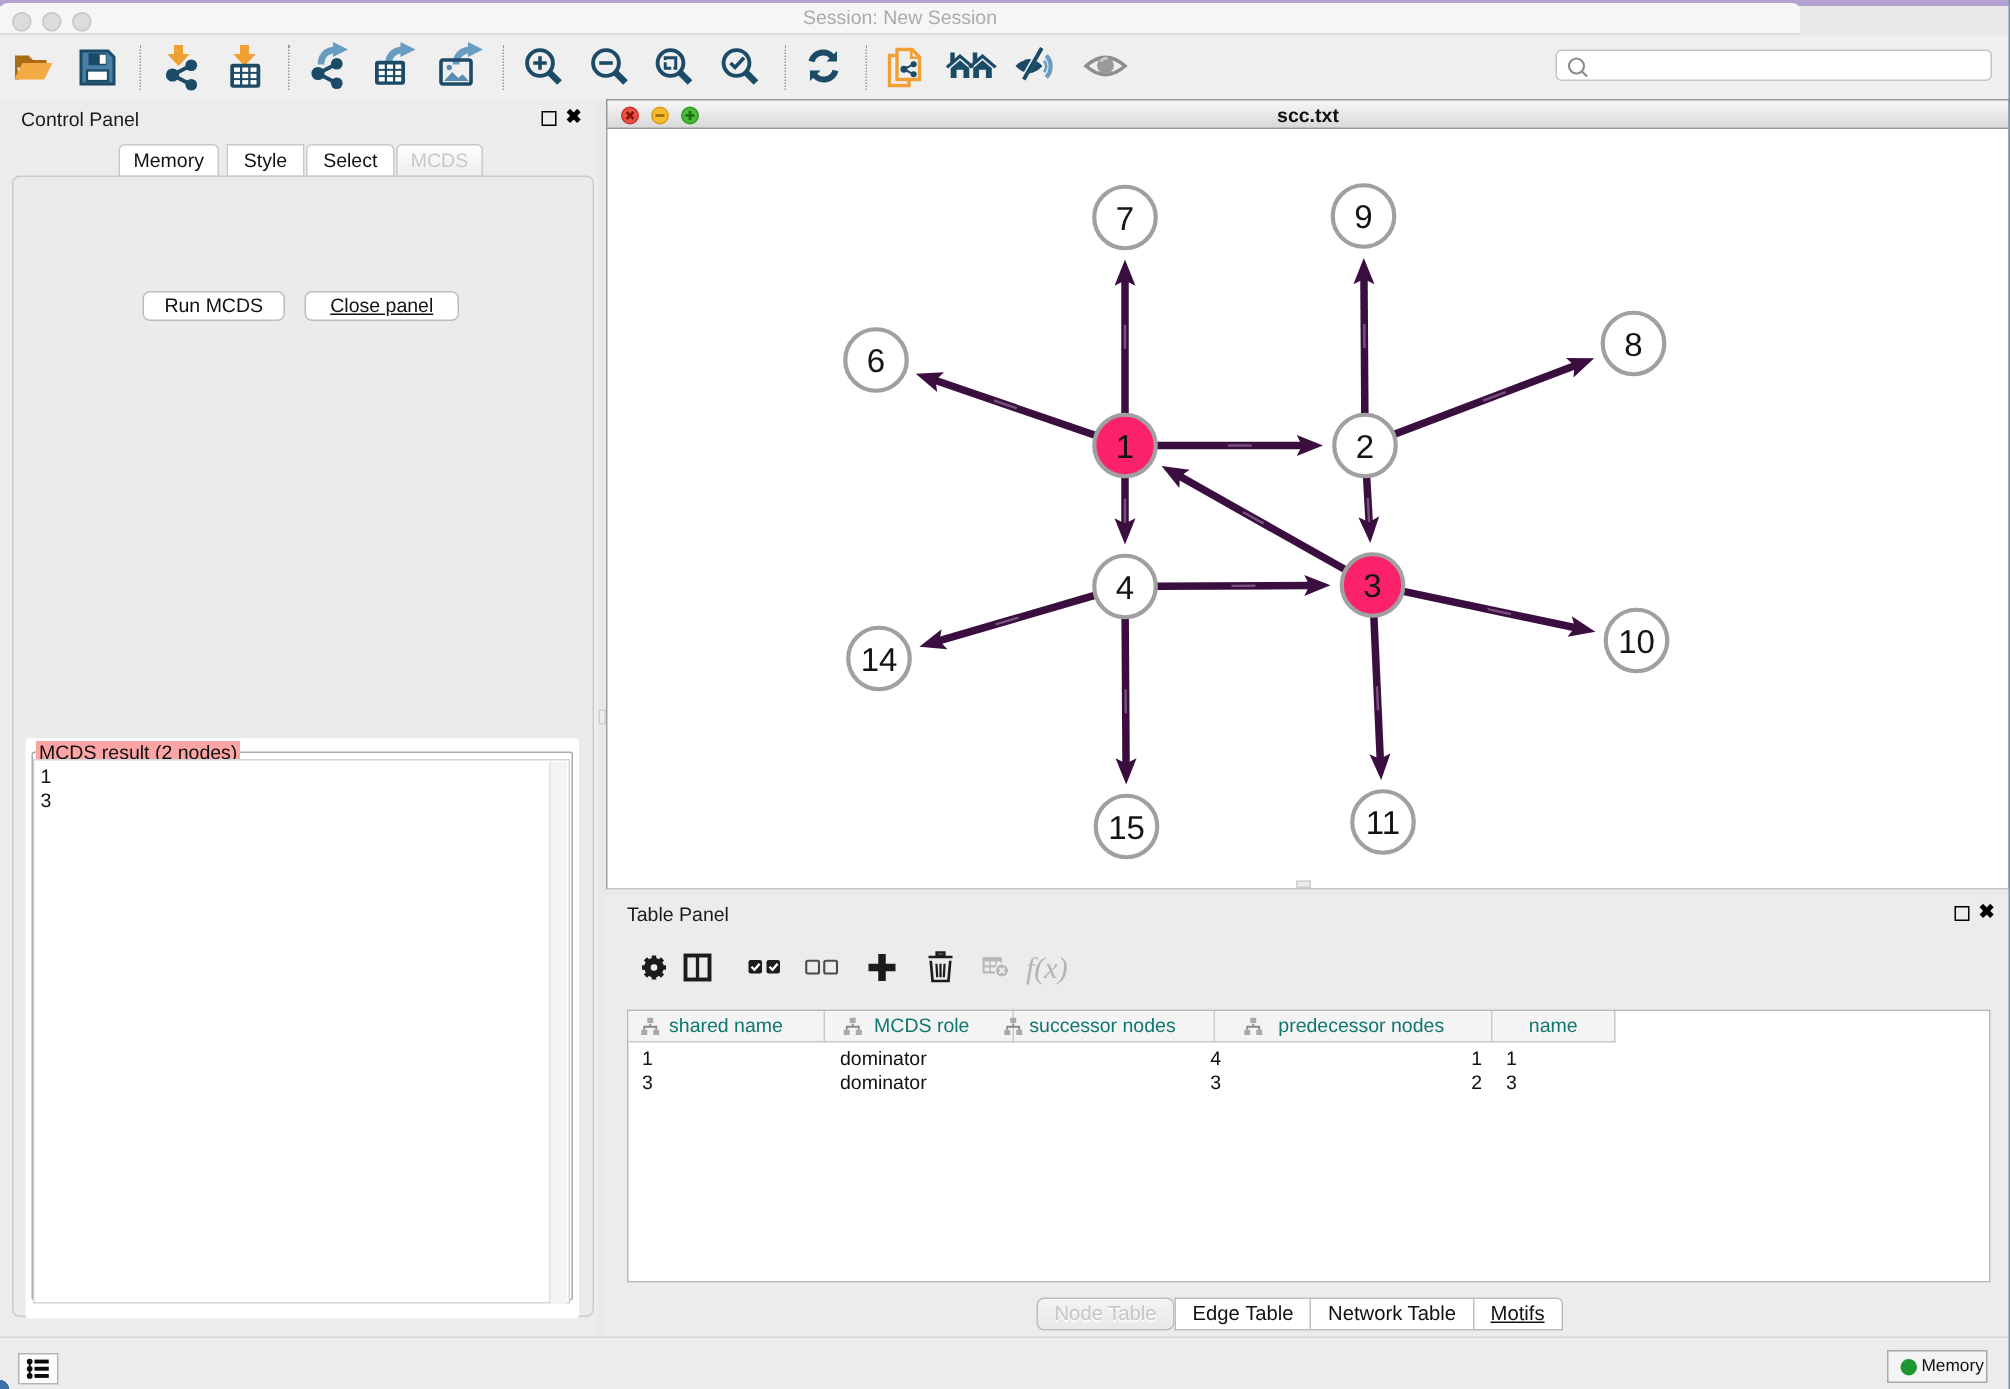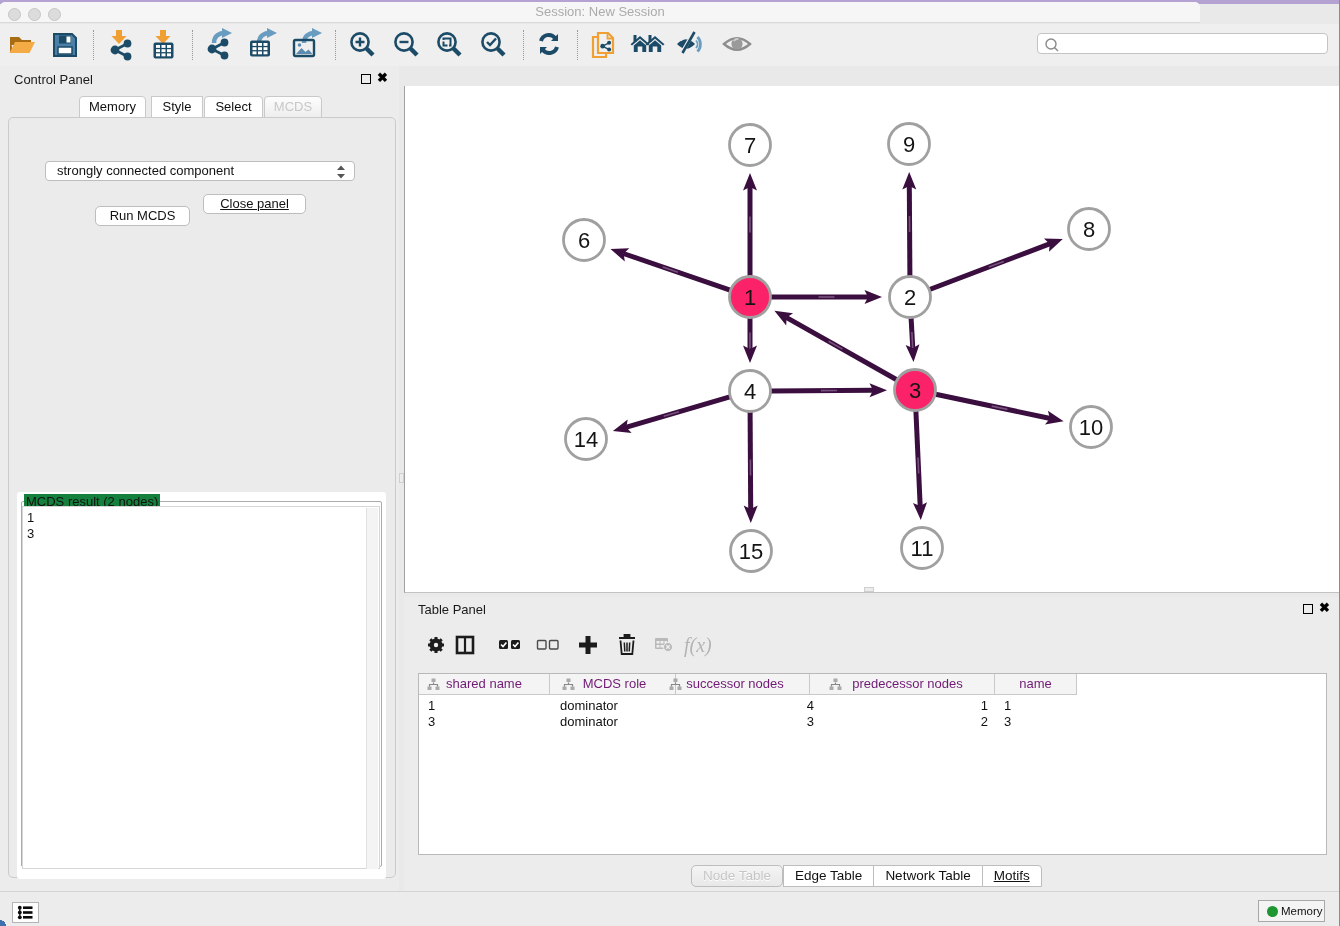--- a/index.html
+++ b/index.html
@@ -24,35 +24,35 @@
 #cptabs { position:absolute; left:79px; top:30px; height:22px; display:flex; gap:1px; font-size:13px; }
 #cptabs .tab { background:#fff; border:1px solid #c9c9c9; line-height:20px; color:#111; text-align:center; }
 #cptabs .tab.first { border-radius:4px 4px 0 0; margin-right:4px; }
 #cptabs .tab.mcds { background:linear-gradient(#fdfdfd,#eeeeee); color:#c8c8c8; border:1px solid #c9c9c9; border-radius:4px 4px 0 0; }
 #cpbody { position:absolute; left:8px; top:51px; width:388px; height:761px; border:1.5px solid #cbcbcb; border-radius:5px; background:#ebebeb; }
 #optlabel { position:absolute; left:0; top:20px; width:100%; text-align:center; font-size:13px; color:#111; }
 #combo { position:absolute; left:36px; top:43px; width:310px; height:20px; background:#fff; border:1px solid #bdbdbd; border-radius:4px; font-size:13px; color:#111; line-height:18px; padding-left:11px; }
 .btn { position:absolute; height:20px; background:#fff; border:1px solid #bdbdbd; border-radius:5px; font-size:13px; color:#111; text-align:center; line-height:18px; }
 #mcdsresult { position:absolute; left:8px; top:374px; width:369px; height:387px; background:#fff; border-radius:3px; }
 #grpborder { position:absolute; left:4px; top:9px; width:361px; height:366px; border:1px solid #ababab; border-radius:2px; }
-#grplabel { position:absolute; left:7px; top:2px; background:#15803d; padding:0 2px; font-size:13px; color:#111; }
+#grplabel { position:absolute; left:7px; top:2px; background:#fca5a5; padding:0 2px; font-size:13px; color:#111; }
 #grptext { position:absolute; left:5px; top:14px; width:358px; height:363px; background:#fff; border:1px solid #d6d6d6; font-size:13px; color:#111; line-height:16px; padding:3px 0 0 4px; }
 #grpscroll { position:absolute; right:1px; top:1px; width:12px; height:361px; background:#f4f4f4; border-left:1px solid #e0e0e0; }
 
 #netwin { left:404px; top:66px; width:936px; height:527px; }
 #nettitle { position:absolute; left:0; top:0; width:100%; height:20px; background:linear-gradient(#f7f7f7,#d9d9d9); border:1px solid #999; border-bottom:1px solid #9a9a9a; text-align:center; font-size:13px; font-weight:bold; color:#111; line-height:19px; }
 .tl { position:absolute; top:4px; width:12px; height:12px; border-radius:50%; }
 #netcanvas { position:absolute; left:0; top:20px; width:936px; height:507px; background:#fff; border-left:1px solid #a0a0a0; border-right:1px solid #8a98a8; border-bottom:1px solid #c2c2c2; }
 
 #tpanel { left:404px; top:597px; width:936px; height:294px; background:#ececec; }
 #tphead .t { position:absolute; left:14px; top:5px; font-size:13px; color:#1a1a1a; }
 #ttoolbar { position:absolute; left:14px; top:24px; width:908px; height:38px; }
 #ttable { position:absolute; left:14px; top:76px; width:909px; height:182px; background:#fff; border:1px solid #b9b9b9; }
 #thead { position:absolute; left:0; top:0; width:658px; height:21px; background:#f4f4f4; border-bottom:1px solid #c9c9c9; font-size:13px; }
-.hcell { position:absolute; top:0; height:21px; border-right:1px solid #c9c9c9; text-align:center; line-height:20px; color:#701a75; }
+.hcell { position:absolute; top:0; height:21px; border-right:1px solid #c9c9c9; text-align:center; line-height:20px; color:#0f766e; }
 .trow { position:absolute; font-size:13px; color:#111; height:16px; line-height:16px; }
 
 #btabs { position:absolute; left:287px; top:268px; height:22px; display:flex; font-size:13.5px; }
 #btabs .tab { background:#fff; border:1px solid #bdbdbd; padding:0 11px; line-height:20px; color:#111; border-right:none; }
 #btabs .tab.sel { background:linear-gradient(#f4f4f4,#e8e8e8); color:#c6c6c6; border-radius:5px; border-right:1px solid #bdbdbd; text-shadow:0 1px 0 #fff; }
 #btabs .tab.last { border-right:1px solid #bdbdbd; border-radius:0 4px 0 0;text-decoration:underline; }
 
 #statusbar { left:0; top:891px; width:1340px; height:35px; background:#ececec; border-top:1px solid #d4d4d4; }
 #listbtn { position:absolute; left:12px; top:10px; width:27px; height:21px; background:#fdfdfd; border:1px solid #b4b4b4; }
 #membtn { position:absolute; left:1258px; top:8px; width:67px; height:22px; background:#f4f4f4; border:1px solid #a8a8a8; font-size:11.5px; color:#111; }
@@ -234,37 +234,41 @@
     <div class="floatbtn" style="left:361px"></div>
     <div class="closex" style="left:377px">✖</div>
   </div>
   <div id="cptabs">
     <div class="tab first" style="width:67px;">Memory</div>
     <div class="tab" style="width:52px;">Style</div>
     <div class="tab" style="width:59px; border-radius:4px 4px 0 0;">Select</div>
     <div class="tab mcds" style="width:58px;">MCDS</div>
   </div>
   <div id="cpbody">
-    <div id="combo">strongly connected component
-      <svg width="14" height="16" style="position:absolute;right:6px;top:2px">
-          <path d="M3,6 L7,1.5 L11,6 z" fill="#555"></path>
-          <path d="M3,10 L7,14.5 L11,10 z" fill="#555"></path>
-        </svg>
-    </div>
-    <div class="btn" style="left:86px; top:88px; width:95px;">Run MCDS</div>
+    <div class="btn" style="left:86px; top:76px; width:95px;">Run MCDS</div>
     <div class="btn" style="left:194px; top:76px; width:103px;text-decoration:underline;">Close panel</div>
     <div id="mcdsresult">
       <div id="grpborder"></div>
       <div id="grplabel">MCDS result (2 nodes)</div>
       <div id="grptext">1<br>3<div id="grpscroll"></div></div>
     </div>
   </div>
 </div>
 
 <div class="abs" id="netwin">
+  <div id="nettitle">scc.txt
+    <div class="tl" style="left:9px; background:#ea5147; border:1px solid #ca3228;"></div>
+    <div class="tl" style="left:29px; background:#f5bd2e; border:1px solid #d69c1c;"></div>
+    <div class="tl" style="left:49px; background:#49ba3a; border:1px solid #2f9a22;"></div>
+    <svg width="60" height="14" style="position:absolute;left:9px;top:4px">
+        <path d="M3.7,3.7 L8.3,8.3 M8.3,3.7 L3.7,8.3" stroke="#8c1208" stroke-width="1.8"></path>
+        <line x1="23" y1="6" x2="29" y2="6" stroke="#9a6507" stroke-width="1.8"></line>
+        <path d="M43,6 h6 M46,3 v6" stroke="#1a6b10" stroke-width="1.8"></path>
+      </svg>
+  </div>
   <div id="netcanvas"></div>
 </div>
 <svg width="935" height="507" style="position:absolute;left:405px;top:86px" font-family="'Liberation Sans',sans-serif">
     <line x1="345.0" y1="190.0" x2="345.0" y2="100.5" stroke="#3a0e3e" stroke-width="5"></line>
     <polygon points="345.0,87.0 352.0,104.5 345.0,101.0 338.0,104.5" fill="#3a0e3e"></polygon>
     <line x1="325.1" y1="204.2" x2="218.3" y2="167.5" stroke="#3a0e3e" stroke-width="5"></line>
     <polygon points="205.5,163.1 224.3,162.2 218.7,167.6 219.8,175.4" fill="#3a0e3e"></polygon>
     <line x1="366.0" y1="211.0" x2="463.5" y2="211.0" stroke="#3a0e3e" stroke-width="5"></line>
     <polygon points="477.0,211.0 459.5,218.0 463.0,211.0 459.5,204.0" fill="#3a0e3e"></polygon>
     <line x1="345.0" y1="232.0" x2="345.0" y2="263.5" stroke="#3a0e3e" stroke-width="5"></line>

